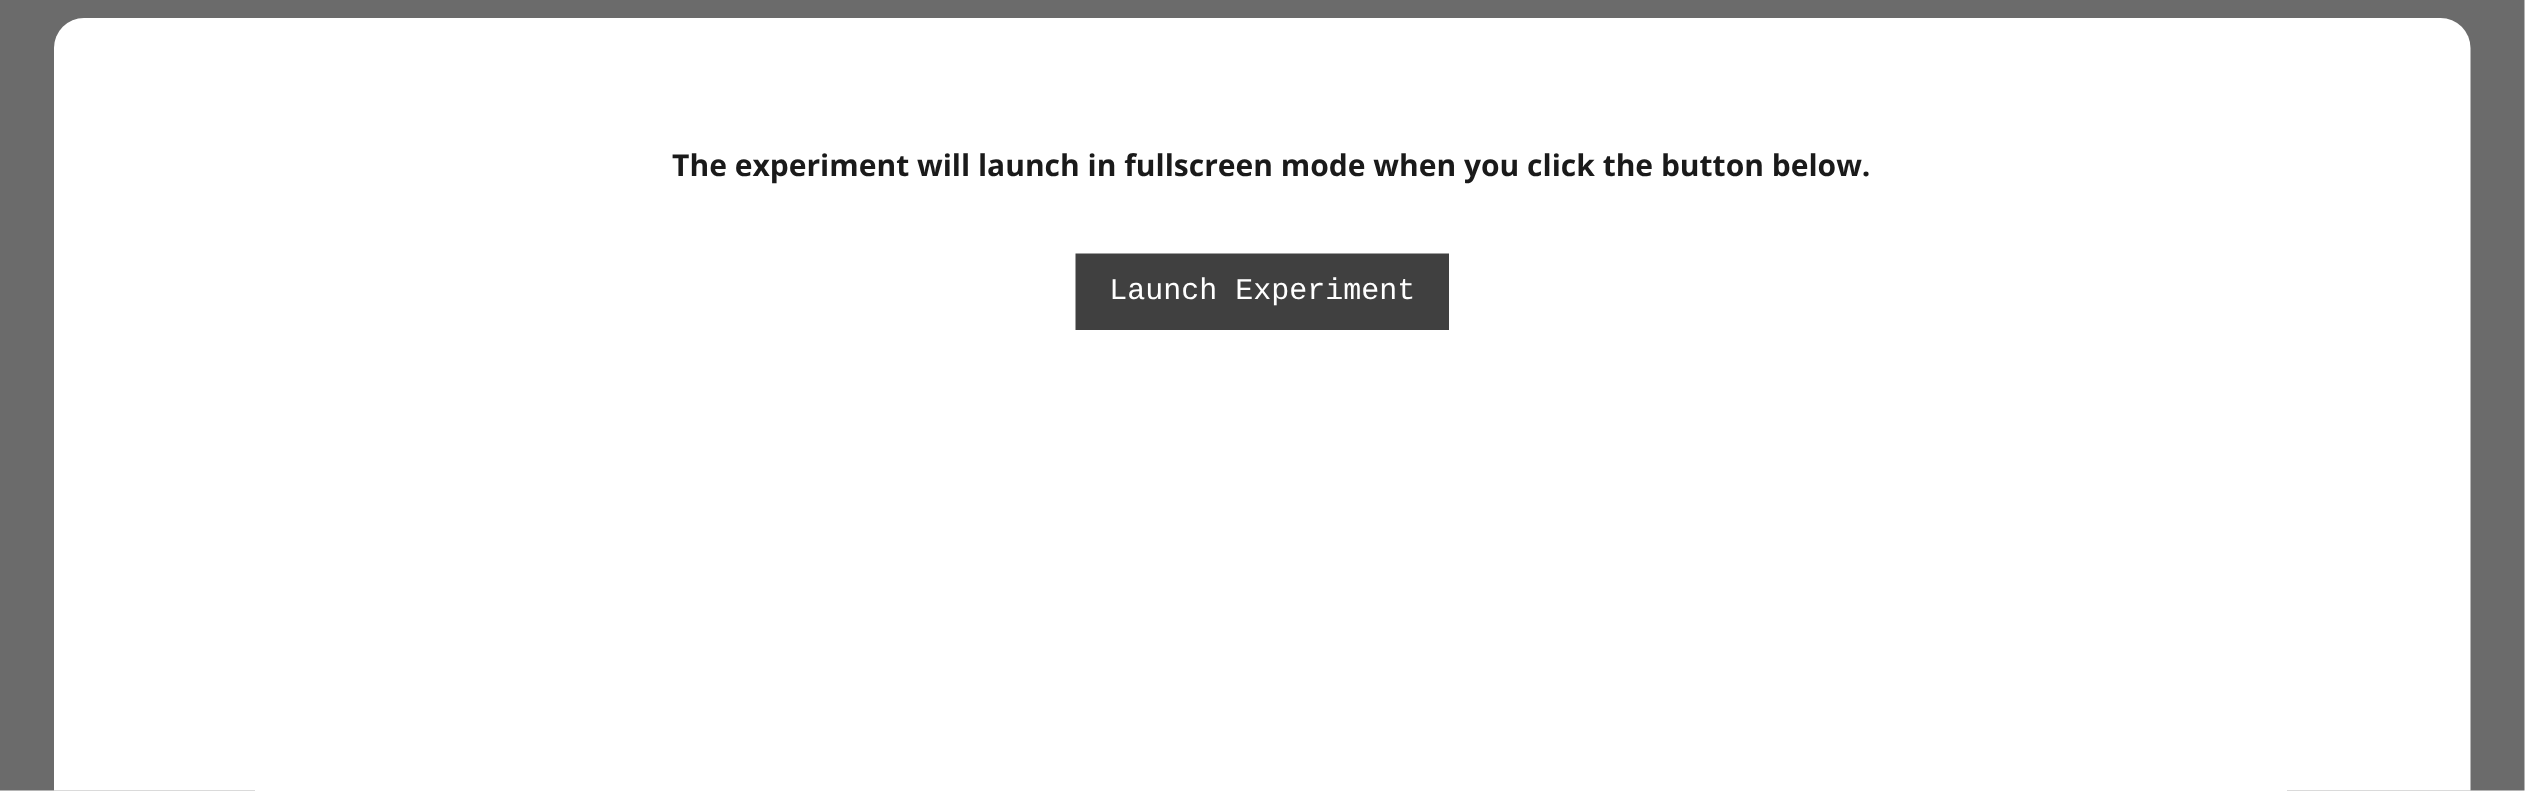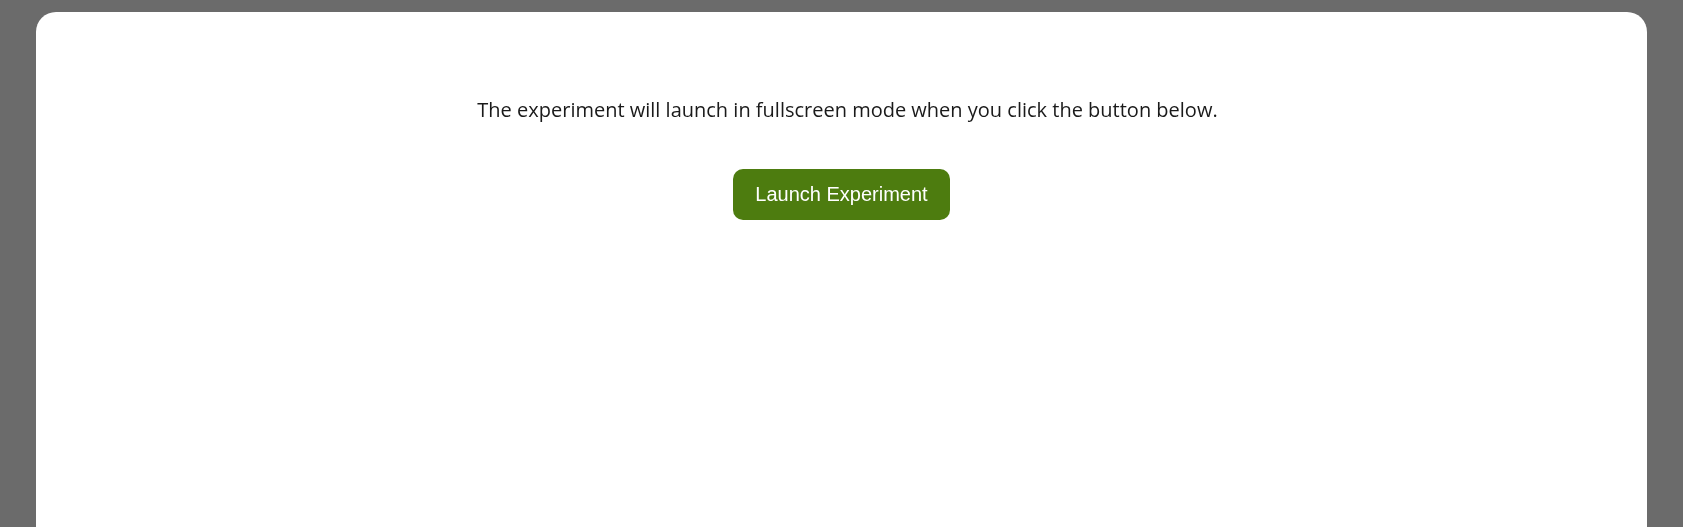--- a/index.html
+++ b/index.html
@@ -19,34 +19,34 @@
       border-radius: 20px;
       margin: 0 36px;
       margin-top: 12px;
       height: 600px;
       padding-top: 84px;
       text-align: center;
     }
     .instruction-text {
       font-size: 20px;
       color: #1a1a1a;
-      font-weight: 400;
+      font-weight: 700;
       margin-bottom: 46px;
       margin-left: 12px;
     }
     .launch-button {
-      background-color: #4d7c0f;
+      background-color: #404040;
       color: #ffffff;
       border: none;
-      border-radius: 10px;
+      border-radius: 0;
       padding: 14px 22px;
       font-size: 20px;
       font-weight: 400;
       cursor: pointer;
-      font-family: Liberation Sans, sans-serif;
+      font-family: Liberation Mono, monospace;
     }
   </style>
 </head>
 <body>
 
 <div class="card">
   <p class="instruction-text">The experiment will launch in fullscreen mode when you click the button below.</p>
   <button class="launch-button">Launch Experiment</button>
 </div>
 

